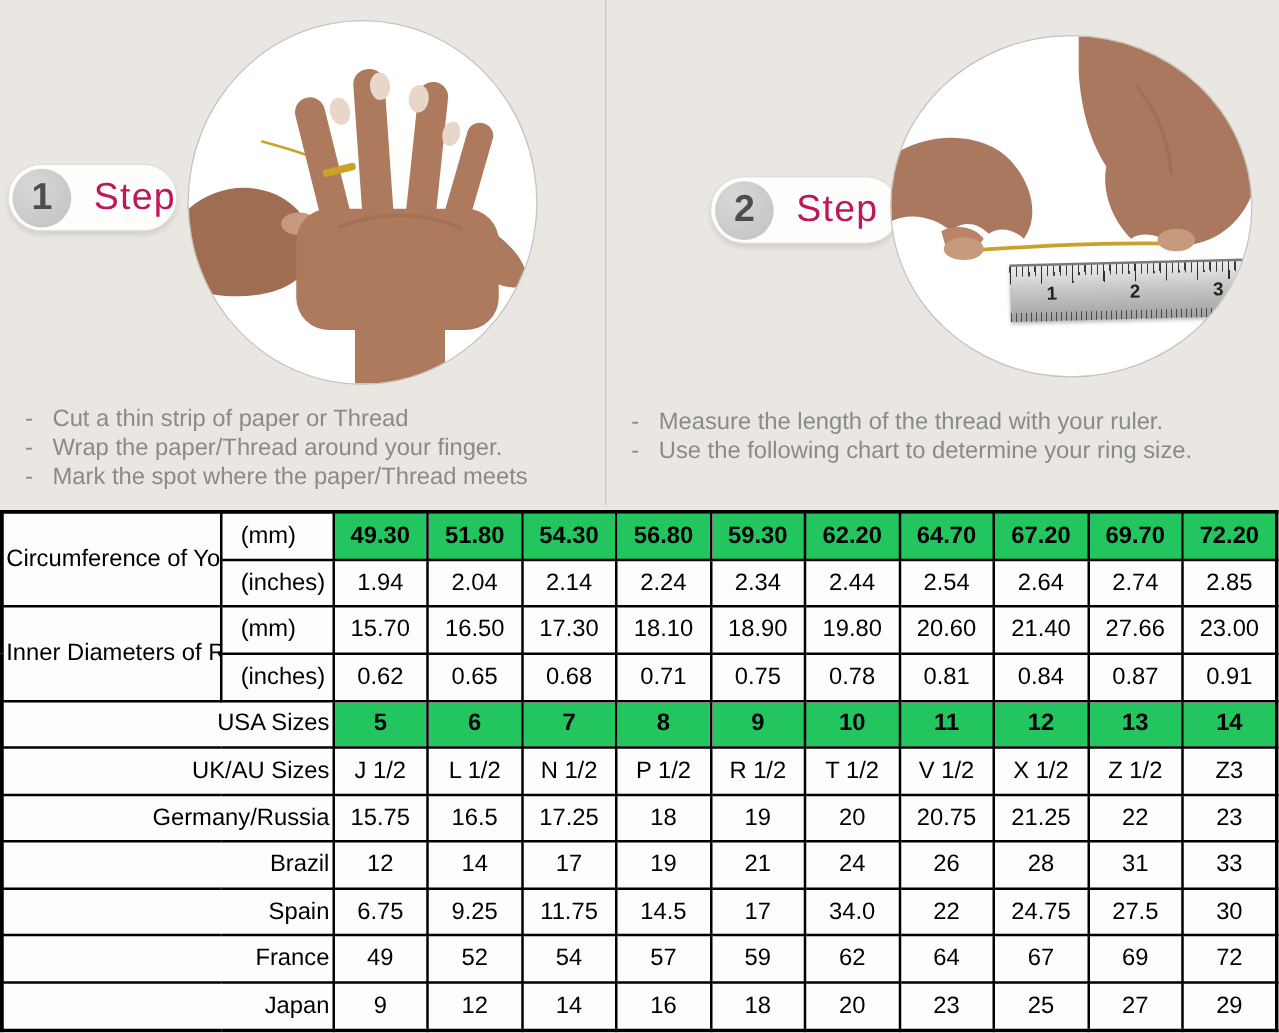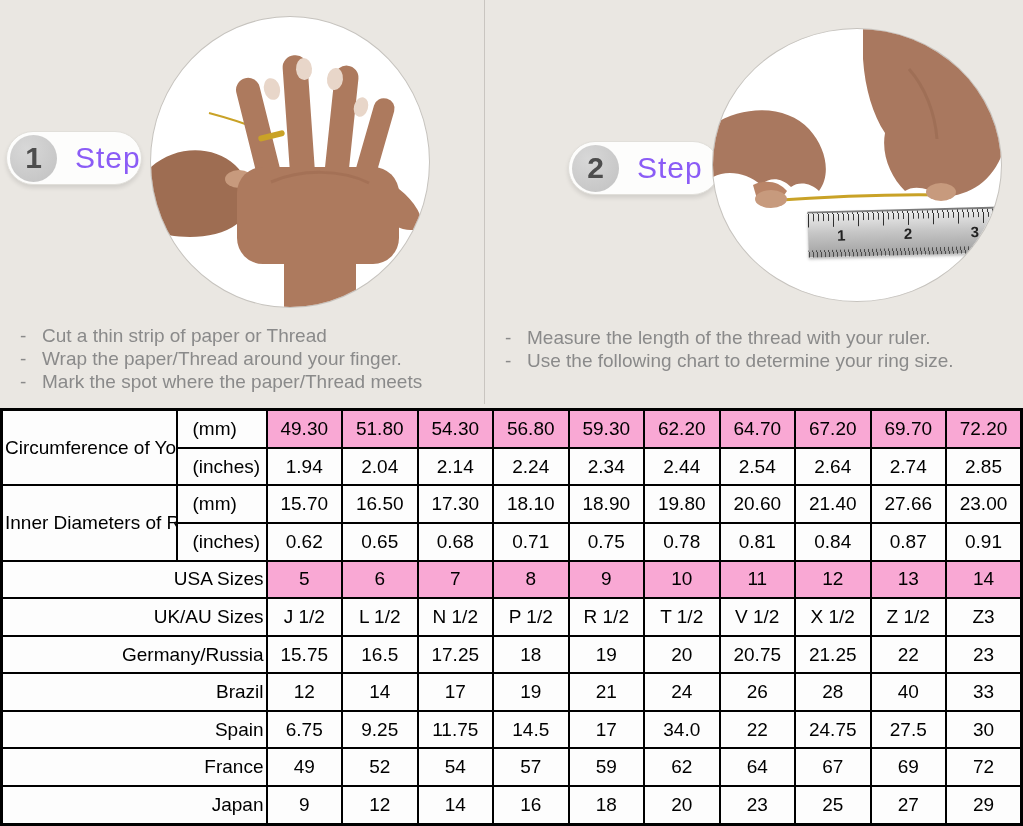--- a/index.html
+++ b/index.html
@@ -20,21 +20,21 @@
     display:flex; align-items:center; padding:0 0 0 3px; box-sizing:border-box;
   }
   .badge-1 { left:6px;  top:131px; width:136px; z-index:1; }
   .badge-2 { left:568px; top:141px; width:152px; z-index:1; }
   .badge-num {
     width:47px; height:47px; border-radius:50%; flex:0 0 47px;
     background:radial-gradient(circle at 35% 30%, #d8d8d8, #c1c1c1);
     color:#4d4d4d; font-size:30px; font-weight:bold;
     display:flex; align-items:center; justify-content:center;
   }
-  .badge-label { margin-left:18px; color:#8b5cf6; font-size:30px; letter-spacing:1px; }
+  .badge-label { margin-left:18px; color:#be185d; font-size:30px; letter-spacing:1px; }
   
   .photo-circle {
     position:absolute; background:#fff; border:1px solid #c6c3be;
     border-radius:50%; overflow:hidden; z-index:2;
   }
   .photo-1 { left:150px; top:16px; width:278px; height:290px; }
   .photo-2 { left:712px; top:28px; width:288px; height:272px; }
   .photo-circle svg { position:absolute; left:0; top:0; }
   
   .ruler {
@@ -75,21 +75,21 @@
     background:#fdfdfd; font-size:19px; color:#000;
     border:3px solid #000;
   }
   .size-table td {
     border:2px solid #000; padding:0 2px; text-align:center;
     vertical-align:middle; overflow:hidden; white-space:nowrap;
   }
   .size-table td.group-label { text-align:center; }
   .size-table td.size-label  { text-align:right; padding-left:7px; }
   .size-table td.unit-cell   { text-align:left; padding-left:15px; }
-  .size-table td.shaded      { background:#f9a8d4; }
+  .size-table td.shaded      { background:#22c55e;font-weight:bold; }
 </style>
 </head>
 <body>
 
 <div class="canvas">
 
   <div class="section-divider"></div>
 
   <div class="step-badge badge-1">
     <div class="badge-num">1</div>
@@ -295,21 +295,21 @@
         <tr>
           <td class="size-label" colspan="2">Brazil</td>
           <td class="value-cell">12</td>
           <td class="value-cell">14</td>
           <td class="value-cell">17</td>
           <td class="value-cell">19</td>
           <td class="value-cell">21</td>
           <td class="value-cell">24</td>
           <td class="value-cell">26</td>
           <td class="value-cell">28</td>
-          <td class="value-cell">40</td>
+          <td class="value-cell">31</td>
           <td class="value-cell">33</td>
         </tr>
         <tr>
           <td class="size-label" colspan="2">Spain</td>
           <td class="value-cell">6.75</td>
           <td class="value-cell">9.25</td>
           <td class="value-cell">11.75</td>
           <td class="value-cell">14.5</td>
           <td class="value-cell">17</td>
           <td class="value-cell">34.0</td>

